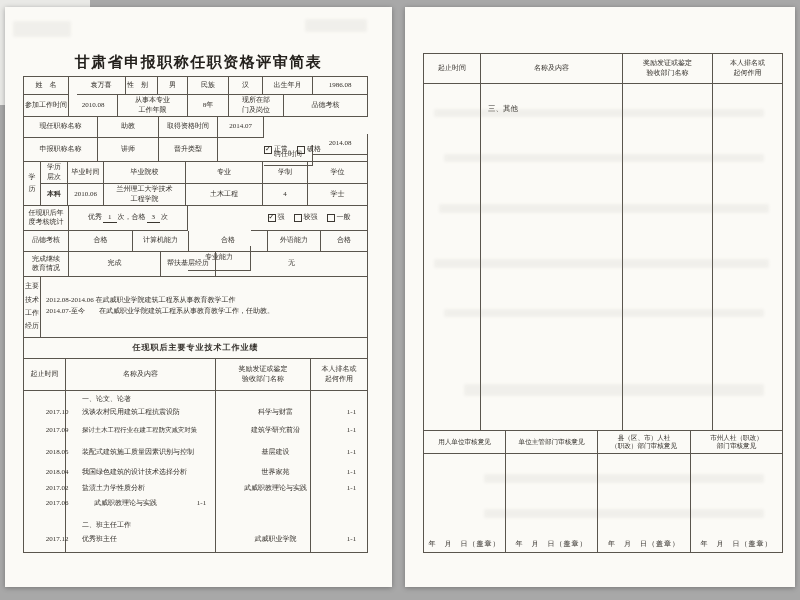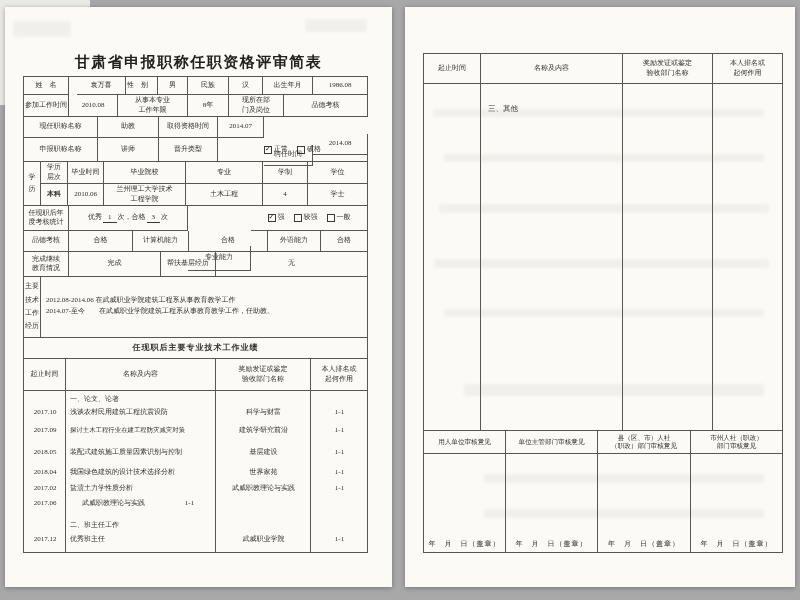--- a/index.html
+++ b/index.html
@@ -134,21 +134,21 @@
     <div class="c" style="left:192px;top:282px;width:95px;height:32px;">奖励发证或鉴定
 验收部门名称</div>
     <div class="c" style="left:287px;top:282px;width:57px;height:32px;">本人排名或
 起何作用</div>
 
     <div class="c" style="left:0;top:314px;width:42px;height:162px;"></div>
     <div class="c" style="left:42px;top:314px;width:150px;height:162px;"></div>
     <div class="c" style="left:192px;top:314px;width:95px;height:162px;"></div>
     <div class="c" style="left:287px;top:314px;width:57px;height:162px;"></div>
 
-    <div style="position:absolute;left:0;top:314px;width:344px;height:162px;">
+    <div style="position:absolute;left:12px;top:314px;width:344px;height:162px;">
       <div class="brow" style="top:4px;">
           <span class="bd"></span>
           <span class="bc">一、论文、论著</span>
           <span class="bo"></span>
           <span class="br"></span>
         </div>
       <div class="brow" style="top:17px;">
           <span class="bd">2017.10</span>
           <span class="bc">浅谈农村民用建筑工程抗震设防</span>
           <span class="bo">科学与财富</span>

